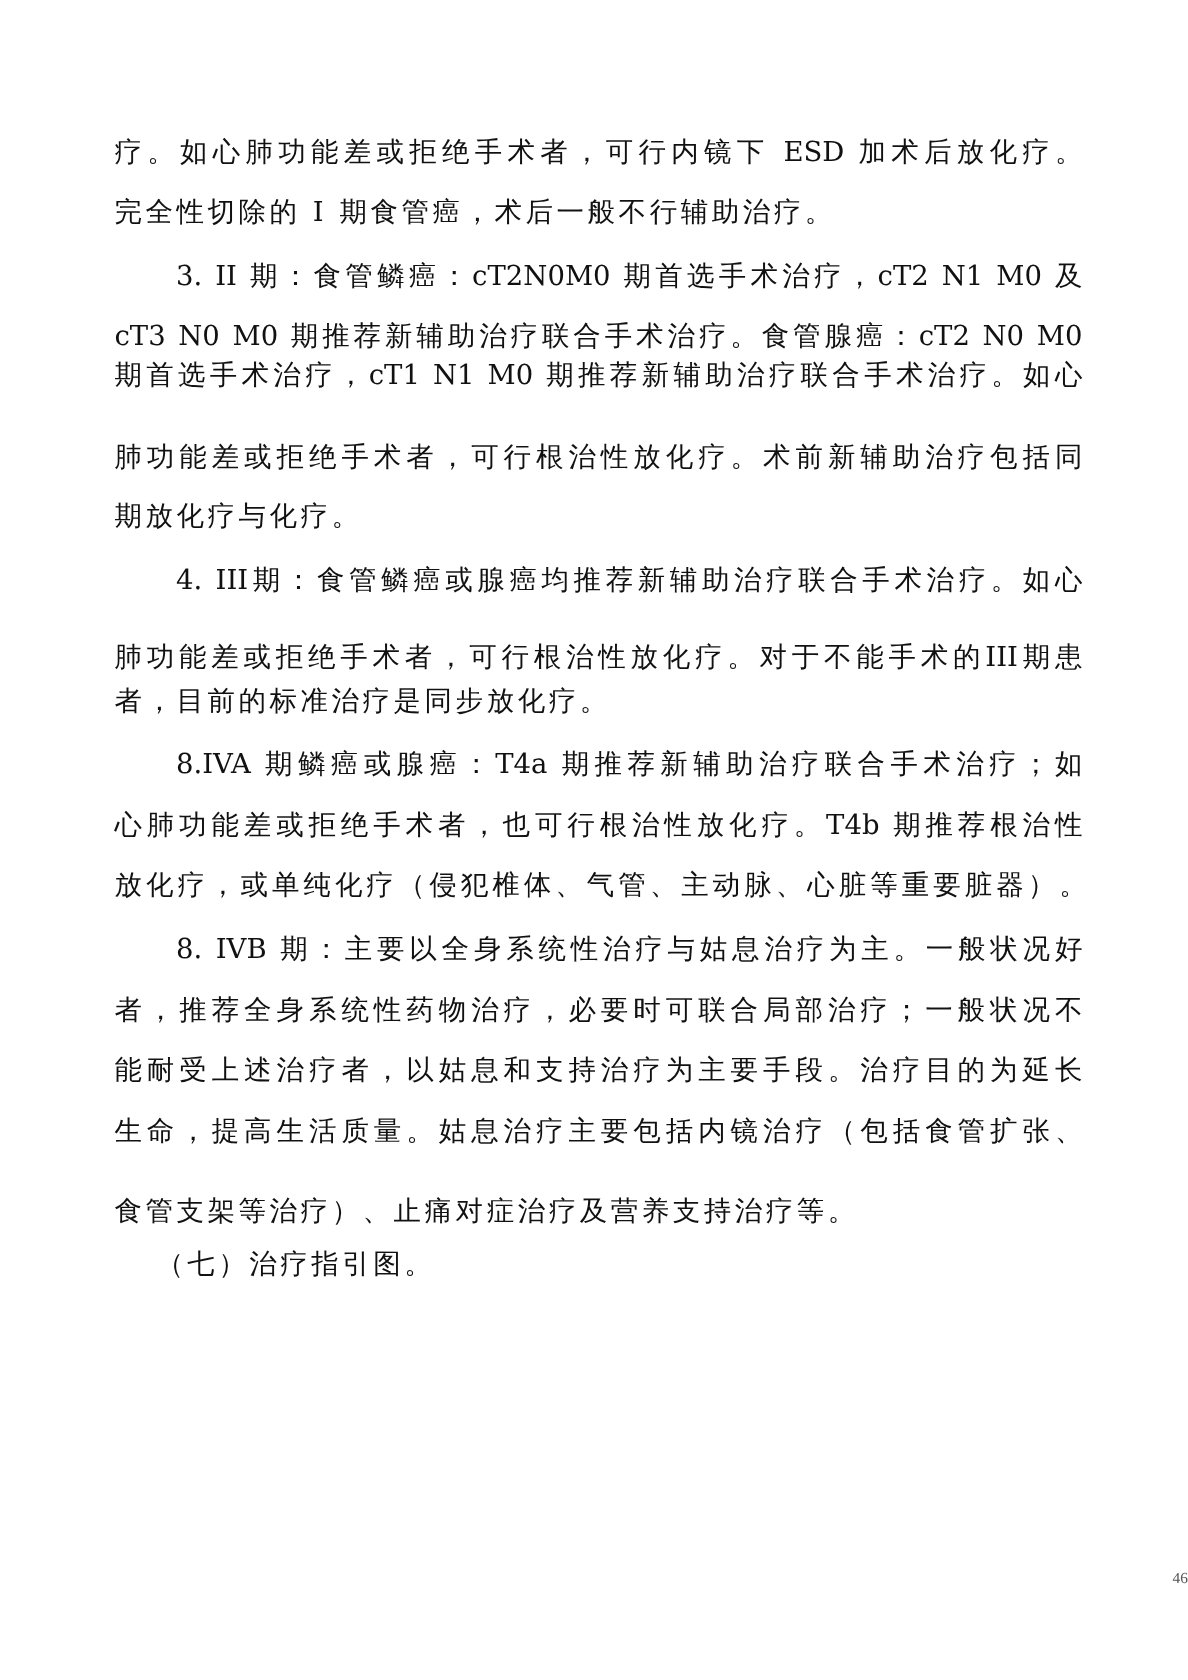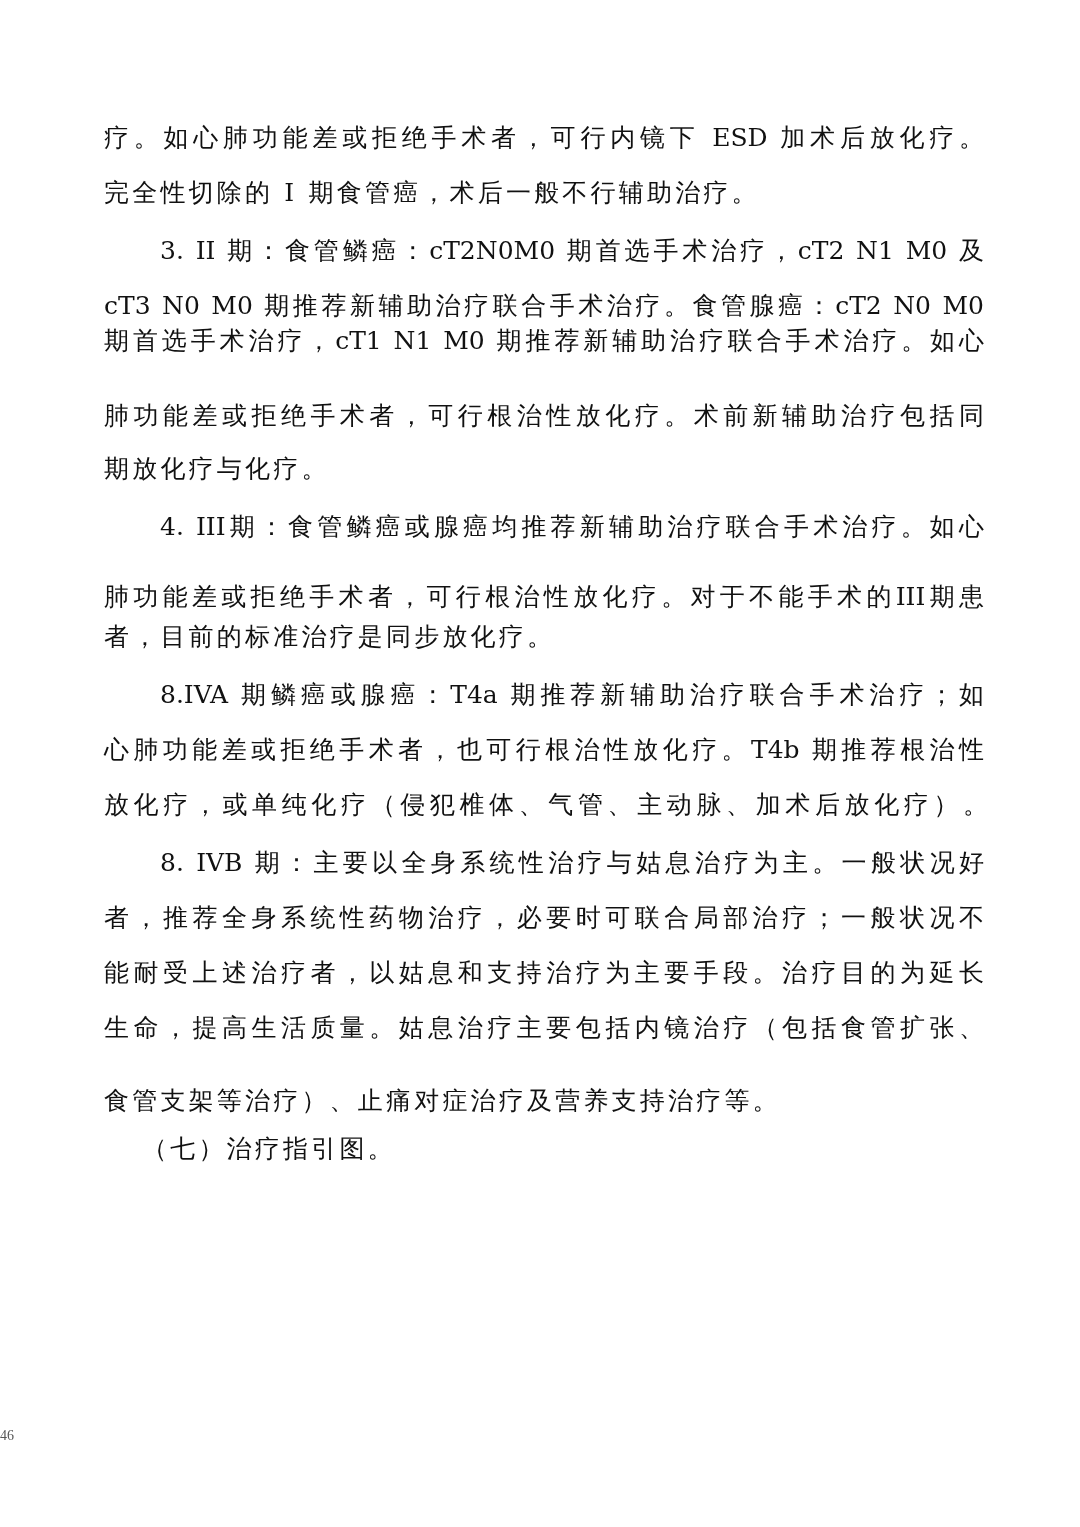--- a/index.html
+++ b/index.html
@@ -37,21 +37,21 @@
     .line.justify {
       text-align: justify;
       text-align-last: justify;
       letter-spacing: 0;
     }
     .page-number {
       position: absolute;
       left: 0;
       width: 1080px;
       top: 1428px;
-      text-align: left;
+      text-align: right;
       font-size: 14px;
       color: #555555;
       font-family: "Liberation Serif", serif;
     }
   </style>
 </head>
 <body>
 
 <div class="page">
 
@@ -70,21 +70,21 @@
 
   <div>
     <div class="line indent justify" style="top:510px">4. III期：食管鳞癌或腺癌均推荐新辅助治疗联合手术治疗。如心</div>
     <div class="line justify" style="top:580px">肺功能差或拒绝手术者，可行根治性放化疗。对于不能手术的III期患</div>
     <div class="line" style="top:620px">者，目前的标准治疗是同步放化疗。</div>
   </div>
 
   <div>
     <div class="line indent justify" style="top:678px">8.IVA 期鳞癌或腺癌：T4a 期推荐新辅助治疗联合手术治疗；如</div>
     <div class="line justify" style="top:733px">心肺功能差或拒绝手术者，也可行根治性放化疗。T4b 期推荐根治性</div>
-    <div class="line justify" style="top:788px; width:884px">放化疗，或单纯化疗（侵犯椎体、气管、主动脉、加术后放化疗）。</div>
+    <div class="line justify" style="top:788px; width:884px">放化疗，或单纯化疗（侵犯椎体、气管、主动脉、心脏等重要脏器）。</div>
   </div>
 
   <div>
     <div class="line indent justify" style="top:846px">8. IVB 期：主要以全身系统性治疗与姑息治疗为主。一般状况好</div>
     <div class="line justify" style="top:901px">者，推荐全身系统性药物治疗，必要时可联合局部治疗；一般状况不</div>
     <div class="line justify" style="top:956px">能耐受上述治疗者，以姑息和支持治疗为主要手段。治疗目的为延长</div>
     <div class="line justify" style="top:1011px">生命，提高生活质量。姑息治疗主要包括内镜治疗（包括食管扩张、</div>
     <div class="line" style="top:1084px">食管支架等治疗）、止痛对症治疗及营养支持治疗等。</div>
   </div>
 

